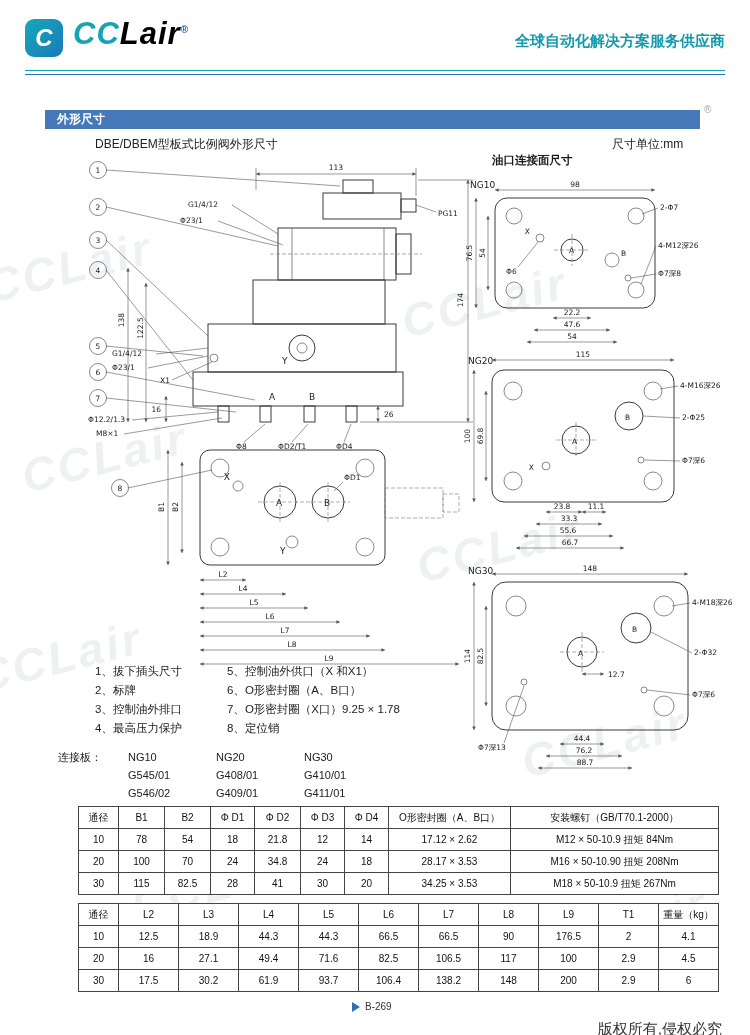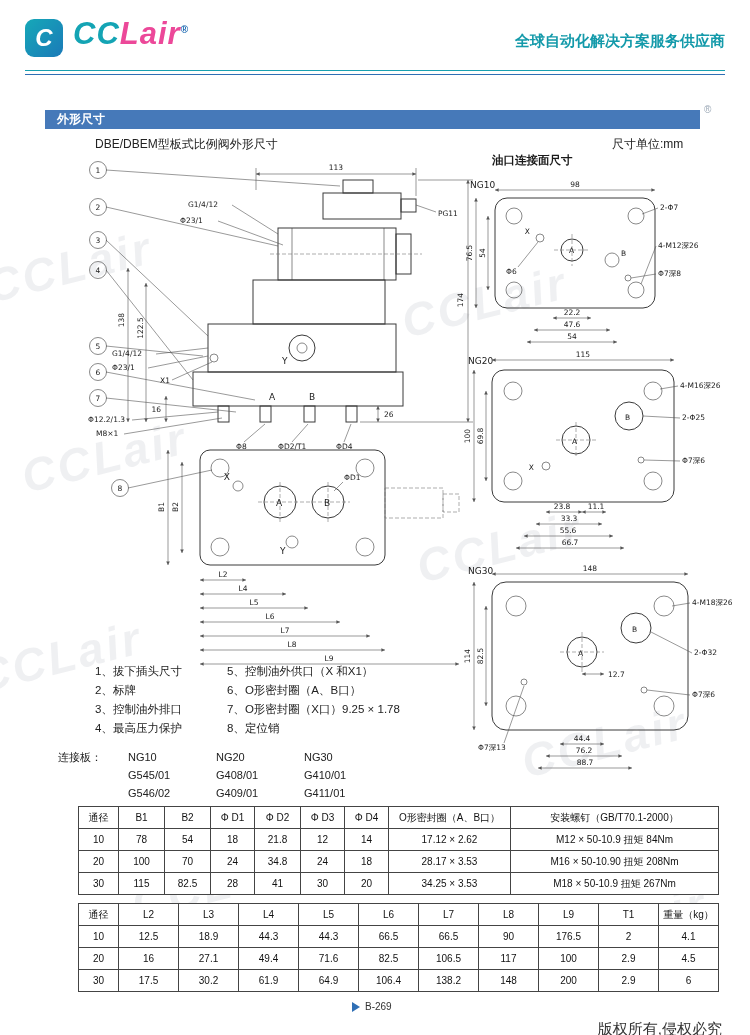--- a/index.html
+++ b/index.html
@@ -4,21 +4,21 @@
 <style>
   html,body{margin:0;padding:0;background:#e8e8e8;}
   .page{position:relative;width:750px;height:1035px;background:#ffffff;margin:0 auto;
         font-family:"Liberation Sans",sans-serif;overflow:hidden;}
   
   .logo-row{position:absolute;top:16px;left:25px;right:25px;height:50px;}
   .logo-icon{position:absolute;left:0;top:3px;width:38px;height:38px;border-radius:9px;
              background:linear-gradient(135deg,#16a8b8,#1a7ab8);color:#fff;font-weight:bold;
              font-size:24px;font-style:italic;display:flex;align-items:center;justify-content:center;}
   .brand{position:absolute;left:48px;top:0;font-size:31px;font-weight:bold;font-style:italic;letter-spacing:1px;}
-  .brand .p1{color:#14a4b4}.brand .p2{color:#ec4899}
+  .brand .p1{color:#14a4b4}.brand .p2{color:#000000}
   .brand sup{font-size:10px;color:#1565af;font-style:normal;}
   .tagline{position:absolute;right:0;top:16px;font-size:15px;font-weight:bold;color:#149aaa;}
   .rule1{position:absolute;top:70px;left:25px;right:25px;height:1px;background:#18a0b0;}
   .rule2{position:absolute;top:74px;left:25px;right:25px;height:1px;background:#2f6fb5;}
   
   .sec-bar{position:absolute;top:110px;left:45px;width:655px;height:19px;background:#4679b9;
            color:#fff;font-size:12px;font-weight:bold;line-height:19px;padding-left:12px;box-sizing:border-box;}
   .bar-reg{position:absolute;top:104px;left:704px;font-size:10px;color:#9aa7b5;}
   .sub{position:absolute;top:136px;left:95px;font-size:12px;color:#222;text-align:right;}
   .unit{position:absolute;top:136px;left:612px;font-size:12px;color:#222;}
@@ -496,21 +496,21 @@
             <td>117</td>
             <td>100</td>
             <td>2.9</td>
             <td>4.5</td>
           </tr>
           <tr>
             <td>30</td>
             <td>17.5</td>
             <td>30.2</td>
             <td>61.9</td>
-            <td>64.9</td>
+            <td>93.7</td>
             <td>106.4</td>
             <td>138.2</td>
             <td>148</td>
             <td>200</td>
             <td>2.9</td>
             <td>6</td>
           </tr>
         </tbody>
       </table>
   </div>

